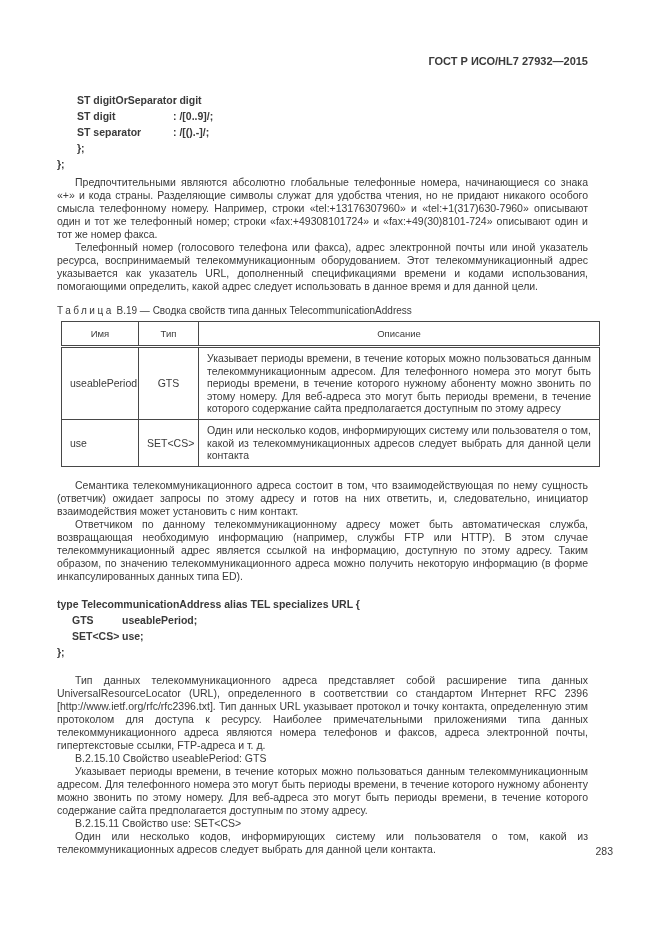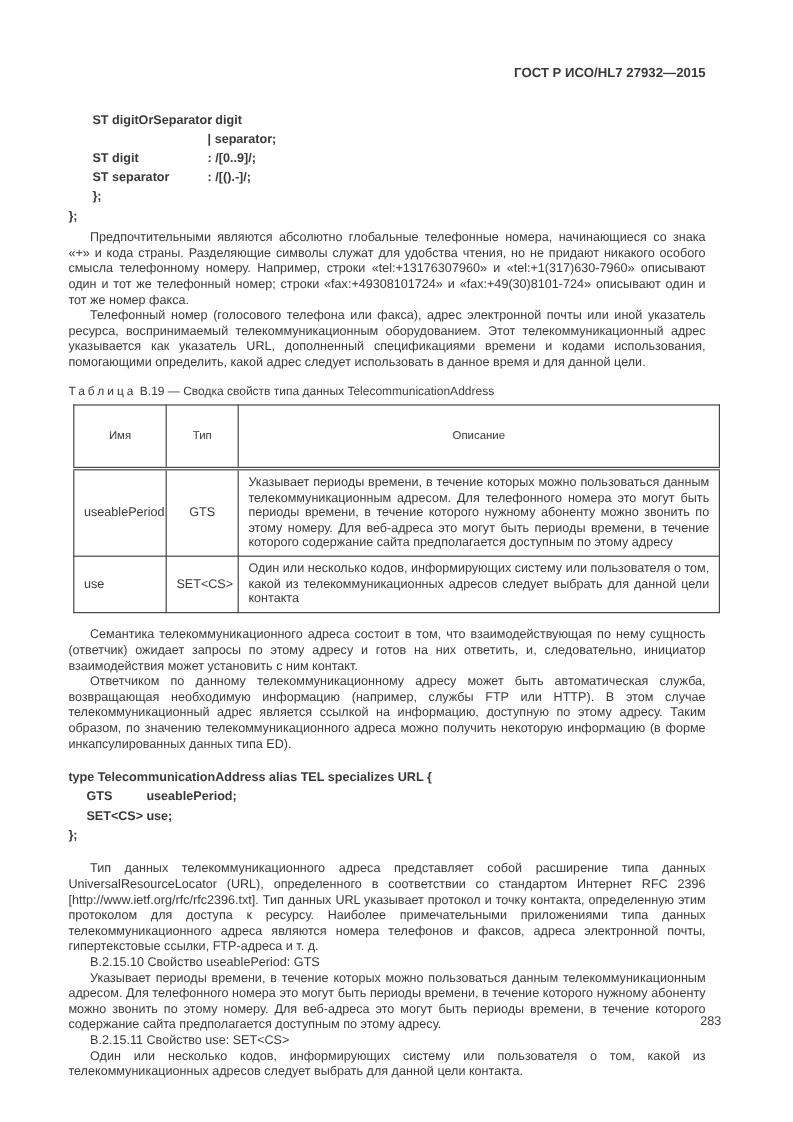--- a/index.html
+++ b/index.html
@@ -60,58 +60,54 @@
     border-collapse:collapse;
     table-layout:fixed;
   }
   table.gost th, table.gost td{
     border:1px solid #474747;
     font-weight:normal;
   }
   table.gost th{
     font-size:9.5px;
     text-align:center;
-    padding:20px 2px;
+    padding:6px 2px;
     border-bottom:3px double #474747;
   }
   table.gost td{
     font-size:10.5px;
     line-height:12.6px;
     padding:4px 8px;
     vertical-align:middle;
   }
   td.cell-name{text-align:left;}
   td.cell-type{text-align:center;padding:4px 2px;}
   td.cell-desc{text-align:justify;}
   .col-name{width:77px;}
   .col-type{width:60px;}
   .page-number{
     position:absolute;
     top:845px;
-    right:60px;
+    right:48px;
     font-size:10.5px;
     text-align:center;
   }
 </style>
 </head>
 <body>
 
 <div class="page">
   <div class="content">
 
     <div class="doc-header">ГОСТ Р ИСО/HL7 27932—2015</div>
 
     <div class="code code1">
       <div class="code-row ind1">
         <span class="c-label">ST digitOrSeparator</span>
         <span>: digit</span>
-      </div>
-      <div class="code-row ind1">
-        <span class="c-label"></span>
-        <span>| separator;</span>
       </div>
       <div class="code-row ind1">
         <span class="c-label">ST digit</span>
         <span>: /[0..9]/;</span>
       </div>
       <div class="code-row ind1">
         <span class="c-label">ST separator</span>
         <span>: /[().-]/;</span>
       </div>
       <div class="code-row ind1">

